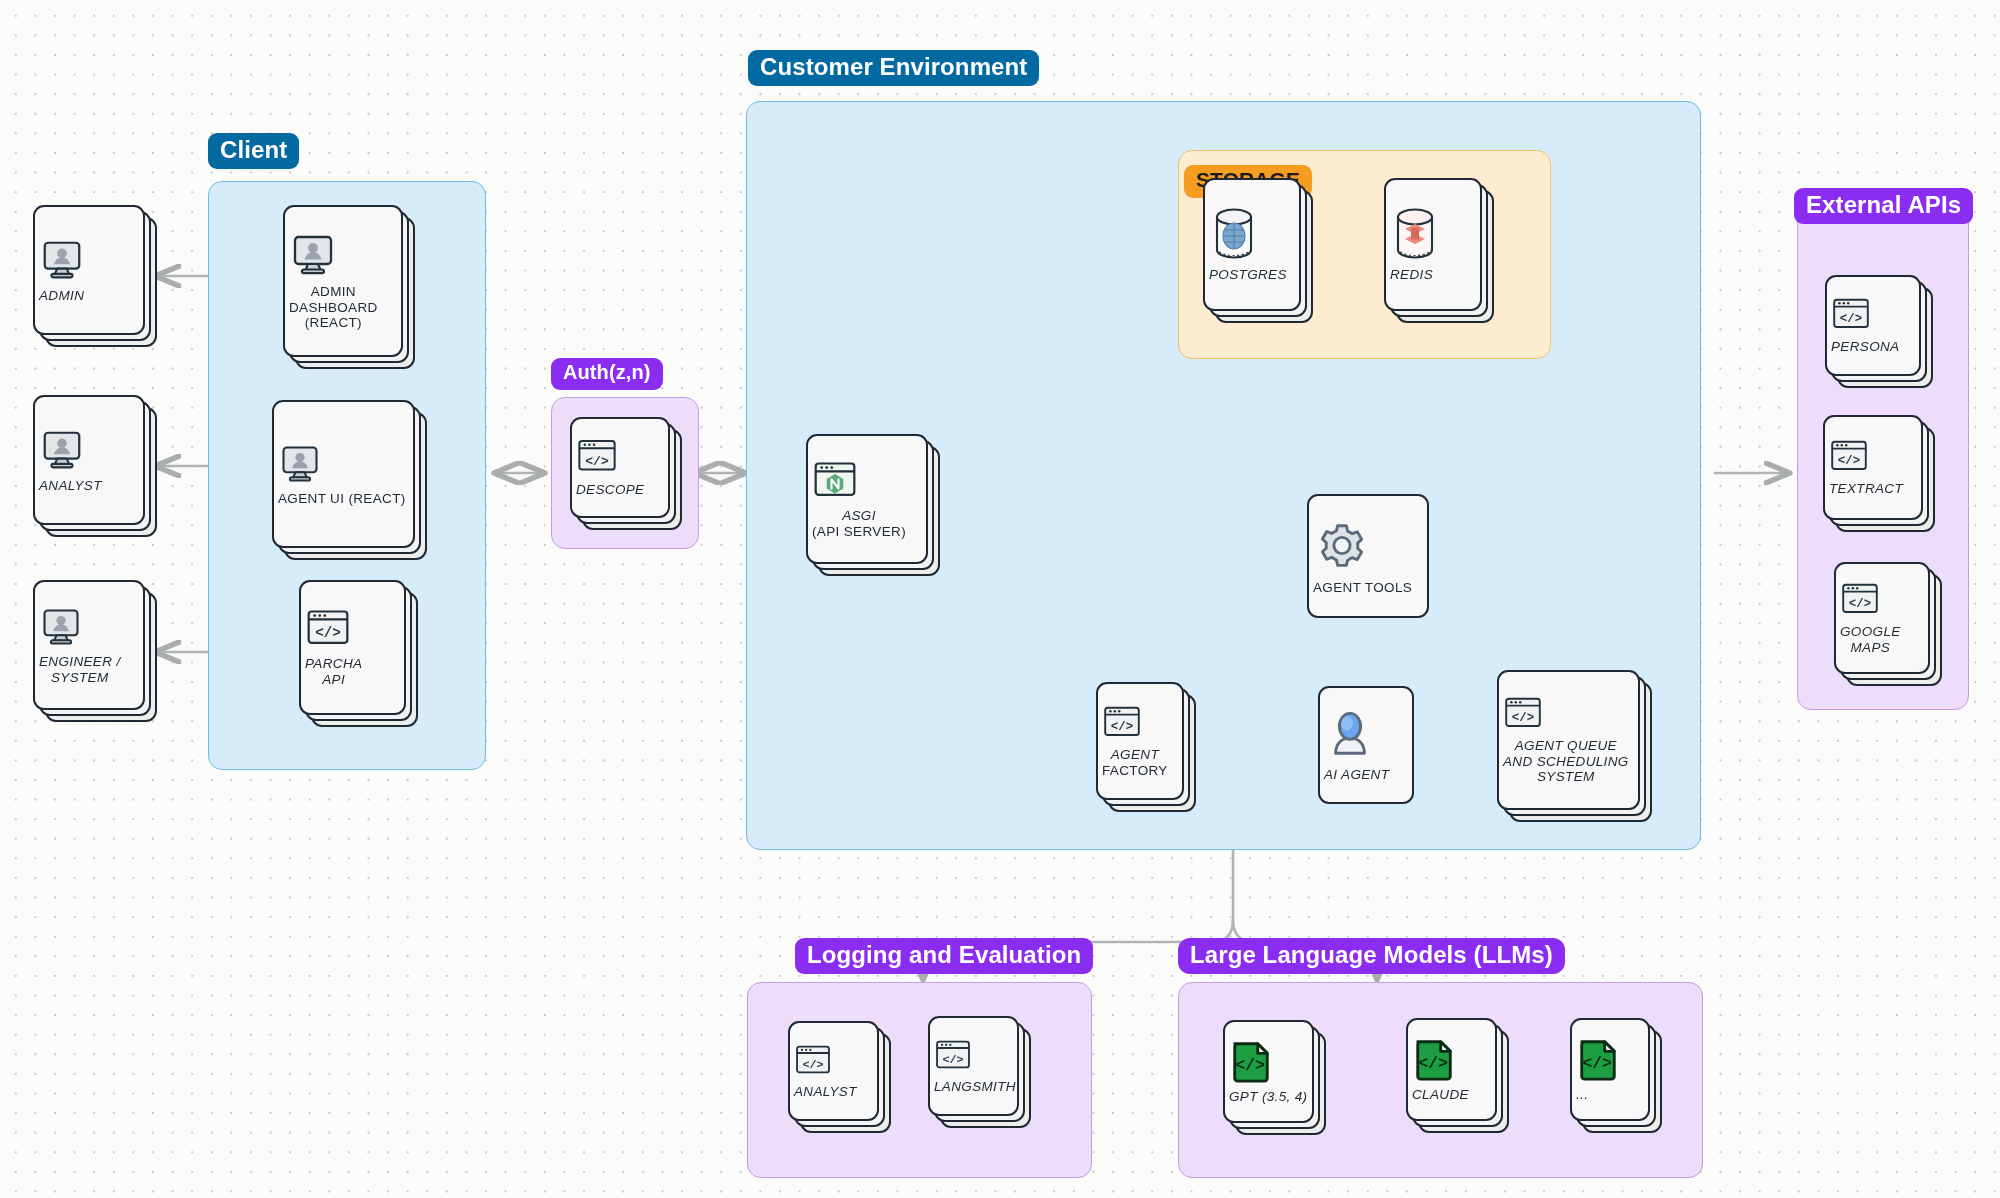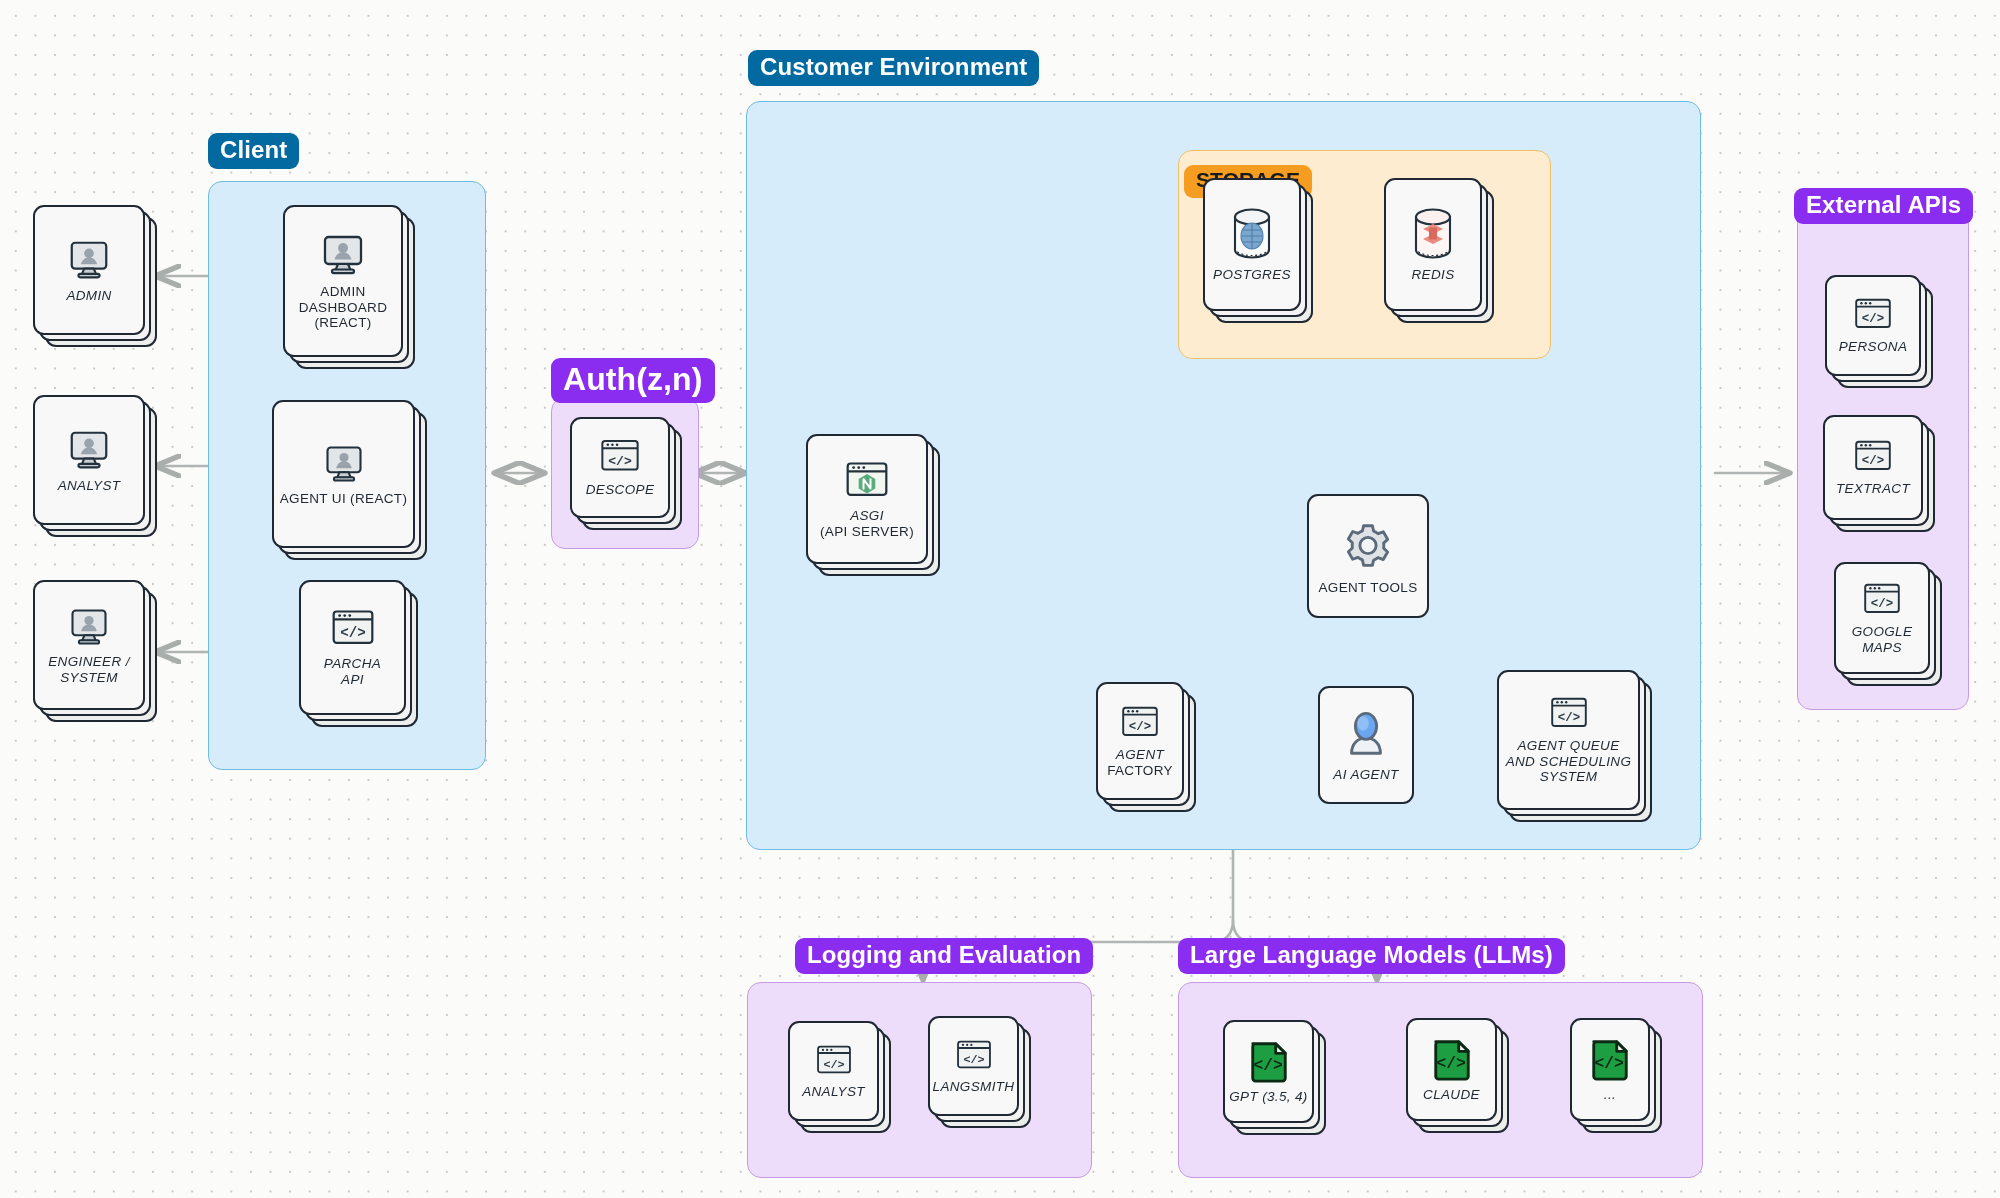--- a/index.html
+++ b/index.html
@@ -31,40 +31,40 @@
 
   
   .node{position:absolute;box-sizing:border-box;}
   .node .stack3,.node .stack2,.node .face{
     position:absolute;box-sizing:border-box;border-radius:11px;
     border:2.6px solid #1f2833;background:#f7f8f7;
   }
   .node .stack3{left:12px;top:12px;right:0;bottom:0;background:#eceeec;}
   .node .stack2{left:6px;top:6px;right:6px;bottom:6px;background:#f2f3f2;}
   .node .face{left:0;top:0;right:12px;bottom:12px;
-    display:flex;flex-direction:column;align-items:center;justify-content:center;
+    display:flex;flex-direction:column;align-items:flex-start;justify-content:center;
     gap:5px;padding:6px 4px;overflow:hidden;}
   .node.single .face{right:0;bottom:0;}
   .node .label{
     color:#1f2833;text-align:center;line-height:1.16;
     font-size:13.5px;letter-spacing:.35px;
   }
   .node .label .it{font-style:italic;display:block;}
   .node .label .rm{font-style:normal;display:block;}
 
   
   .icon{display:block;}
 
   
   .lbl-client{font-size:24px;}
   .lbl-cust{font-size:24px;}
-  .lbl-auth{font-size:32px;}
+  .lbl-auth{font-size:20px;}
   .lbl-ext{font-size:24px;}
   .lbl-log{font-size:24px;margin-left:48px;}
-  .lbl-llm{font-size:24px;}
+  .lbl-llm{font-size:24px;border-radius:12px;}
   .lbl-storage{font-size:21px;}
 </style>
 </head>
 <body>
 
 <div id="canvas">
 
   <svg class="edges" viewBox="0 0 2000 1198">
     <defs>
       <marker id="ah" markerWidth="11" markerHeight="9" refX="10" refY="4.5" orient="auto">

